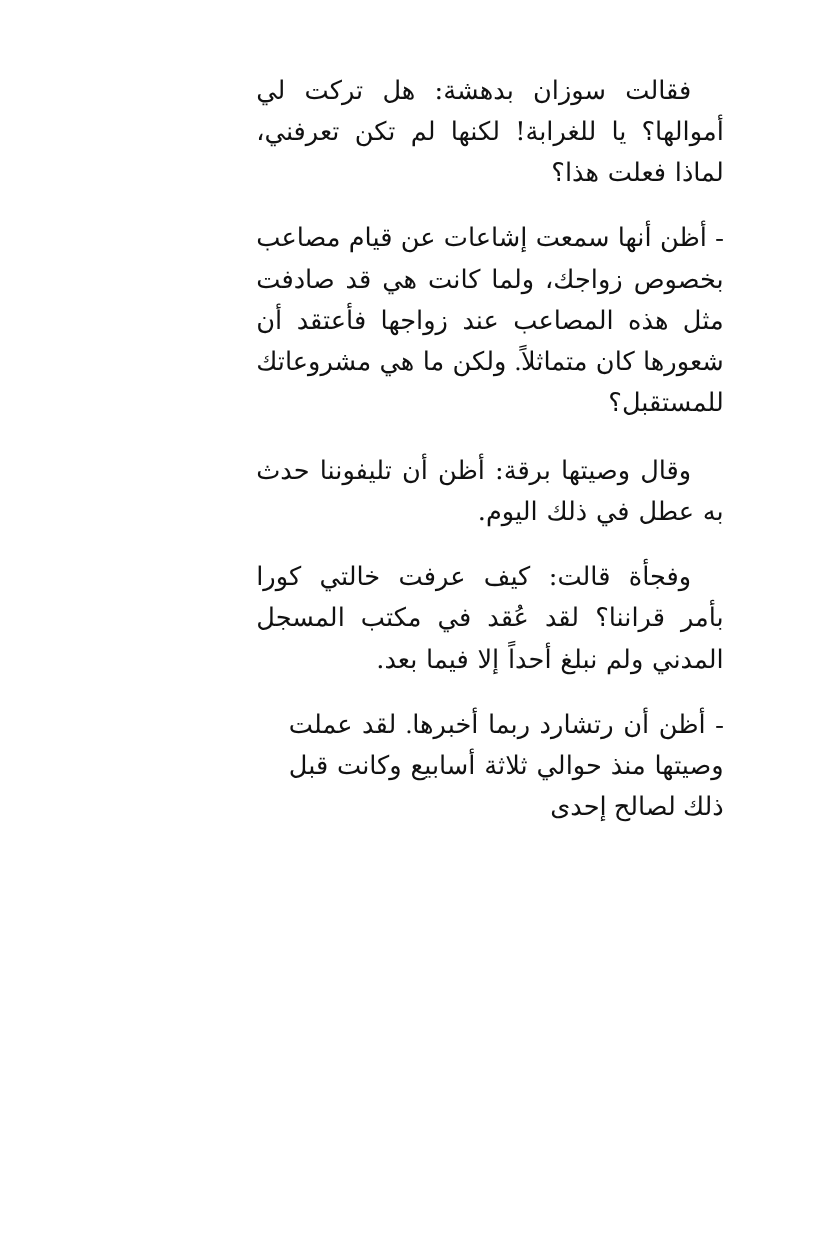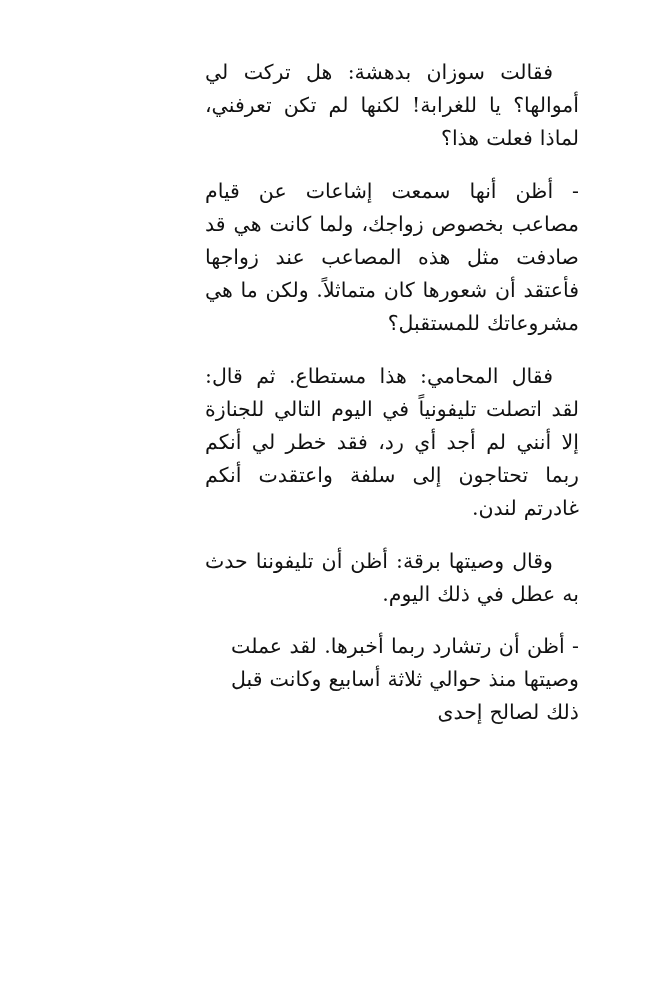--- a/index.html
+++ b/index.html
@@ -28,30 +28,31 @@
   }
   p.para {
     margin: 0 0 19px 0;
     font-size: 20.5px;
     line-height: 1.62;
     text-indent: 26px;
     word-spacing: 0.5px;
   }
   p.para.dash {
     text-indent: 0;
+    font-family: Liberation Serif, serif;
   }
   p.para:last-child {
     margin-bottom: 0;
     margin-left: 26px;
   }
 </style>
 </head>
 <body>
 
 <div class="page">
   <div class="body-text">
     <p class="para">فقالت سوزان بدهشة: هل تركت لي أموالها؟ يا للغرابة! لكنها لم تكن تعرفني، لماذا فعلت هذا؟</p>
     <p class="para dash">- أظن أنها سمعت إشاعات عن قيام مصاعب بخصوص زواجك، ولما كانت هي قد صادفت مثل هذه المصاعب عند زواجها فأعتقد أن شعورها كان متماثلاً. ولكن ما هي مشروعاتك للمستقبل؟</p>
-    <p class="para">فقال المحامي: هذا مستطاع. ثم قال: لقد اتصلت تليفونياً في اليوم التالي للجنازة إلا أنني لم أجد أي رد، فقد خطر لي أنكم ربما تحتاجون إلى سلفة واعتقدت أنكم غادرتم لندن.</p>
     <p class="para">وقال وصيتها برقة: أظن أن تليفوننا حدث به عطل في ذلك اليوم.</p>
+    <p class="para">وفجأة قالت: كيف عرفت خالتي كورا بأمر قراننا؟ لقد عُقد في مكتب المسجل المدني ولم نبلغ أحداً إلا فيما بعد.</p>
     <p class="para dash">- أظن أن رتشارد ربما أخبرها. لقد عملت وصيتها منذ حوالي ثلاثة أسابيع وكانت قبل ذلك لصالح إحدى</p>
   </div>
 </div>
 
 </body></html>

